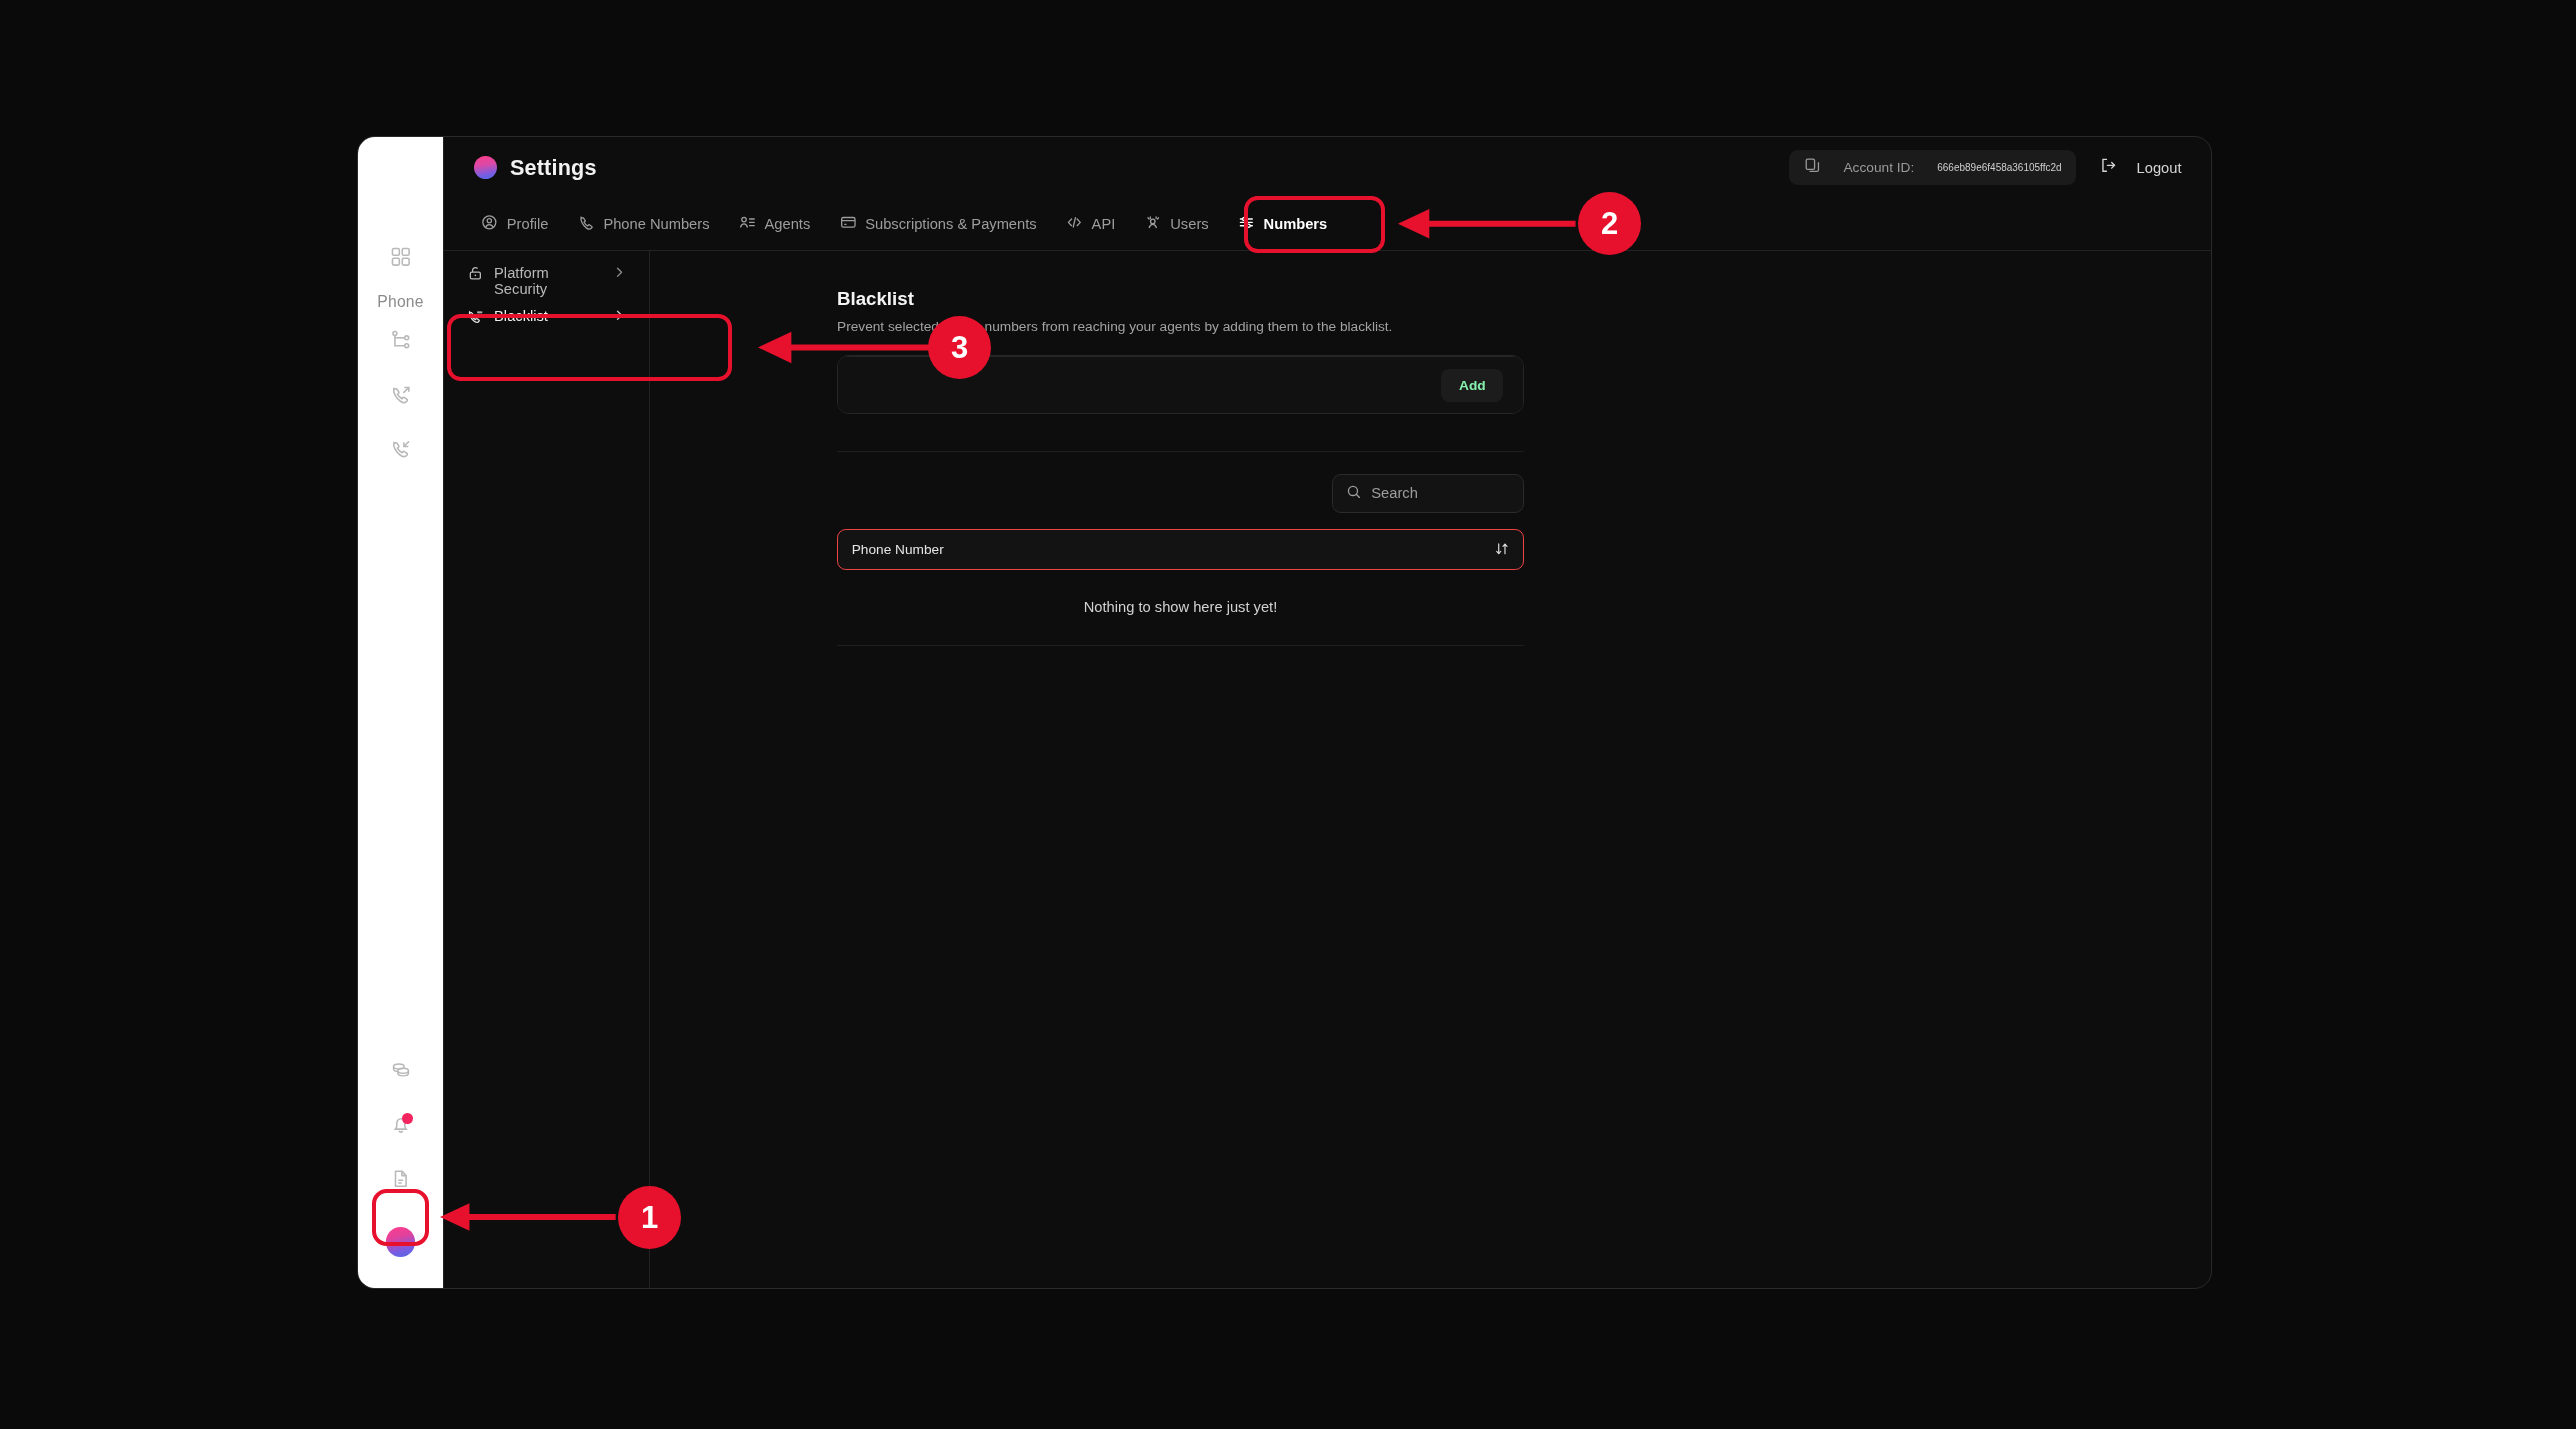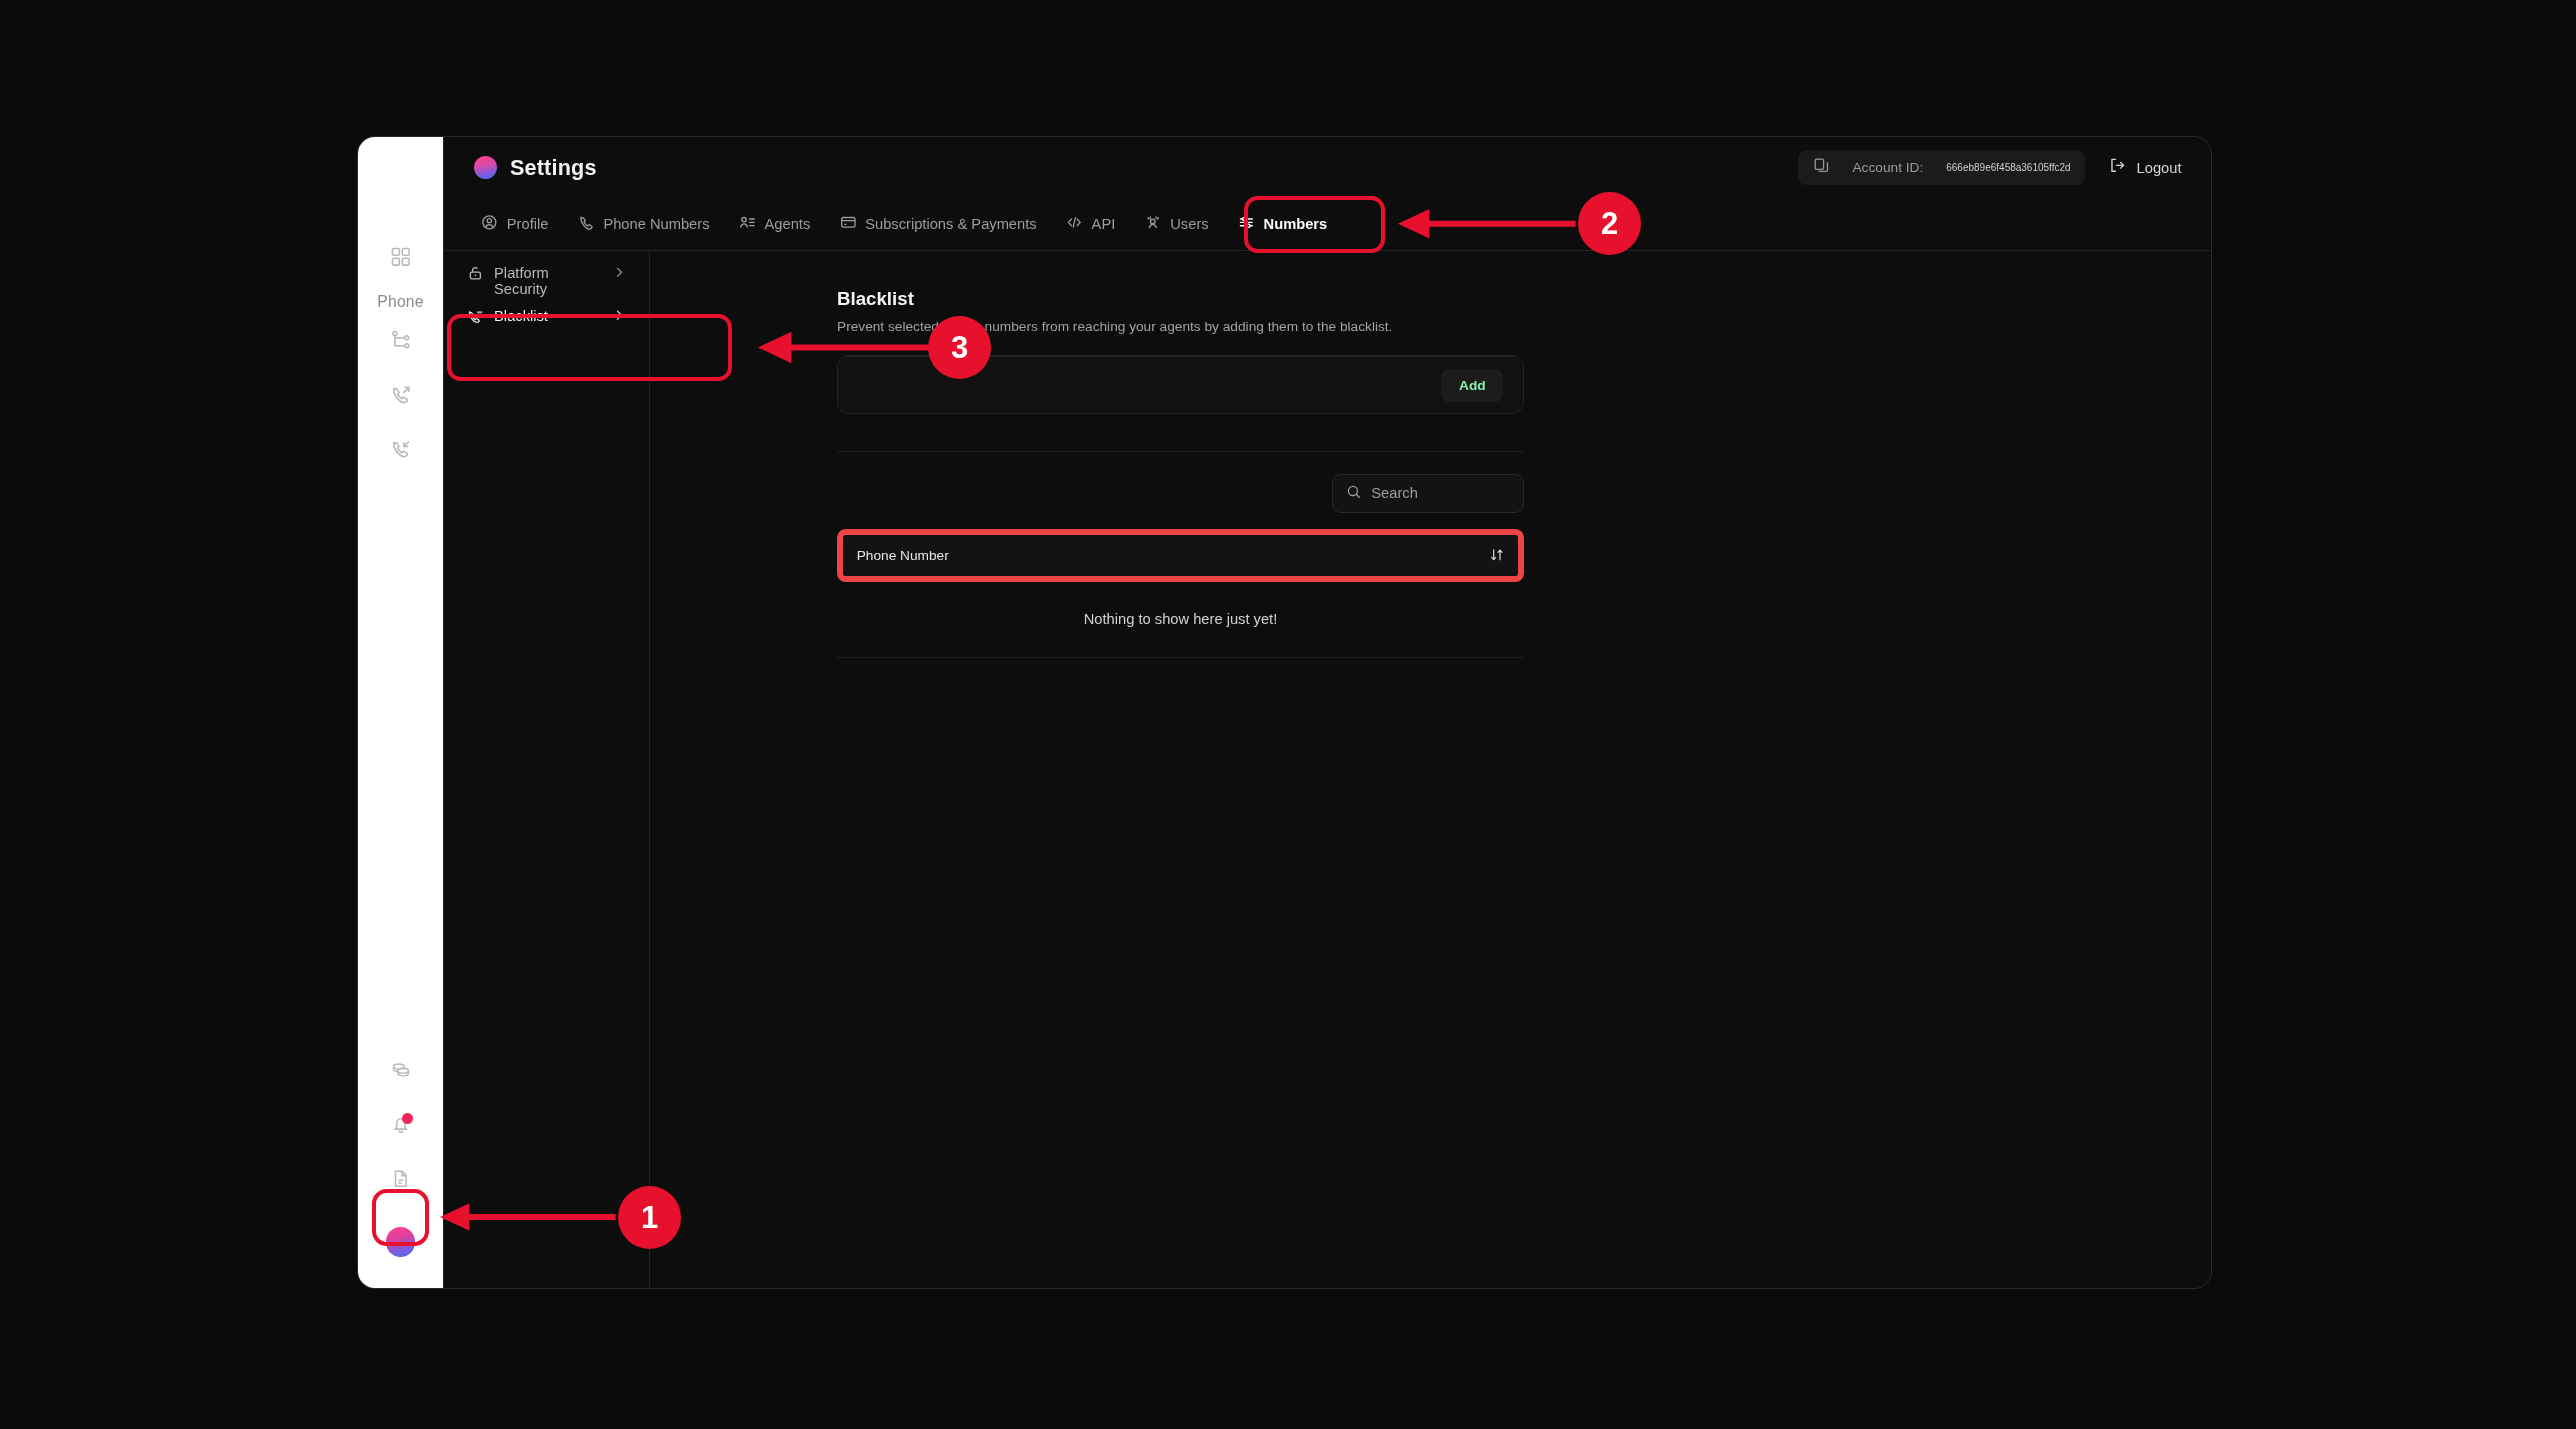--- a/index.html
+++ b/index.html
@@ -73,21 +73,21 @@
   }
   #settings-title { font-size: 21.6px; font-weight: 700; color: #f2f2f2; letter-spacing: 0.2px; }
   #header-right { margin-left: auto; display: flex; align-items: center; gap: 15.7px; }
   #account-id-pill {
     display:flex; align-items:center; gap: 23px;
     background: #1b1b1b; border-radius: 8.8px;
     padding: 7.9px 14.7px; height: 35px;
   }
   #account-id-label { font-size: 13.7px; color: #9a9a9a; }
   #account-id-value { font-size: 10px; color: #cfcfcf; }
-  #logout-btn { display:flex; align-items:center; gap: 11px; padding: 5.9px 7.9px; }
+  #logout-btn { display:flex; align-items:center; gap: 20px; padding: 5.9px 7.9px; }
   #logout-label { font-size: 14.7px; color: #d5d5d5; }
 
   
   #settings-tabs {
     height: 53px; flex: 0 0 53px;
     display: flex; align-items: center; gap: 5.9px;
     padding: 0 25.5px;
     border-bottom: 1px solid #232323;
     position: relative;
   }
@@ -170,23 +170,23 @@
     background: #131313;
     border: 1px solid #2b2b2b;
     border-radius: 8.8px;
     display: flex; align-items: center; gap: 9.8px;
     padding: 0 12.8px;
   }
   #search-placeholder { font-size: 14.7px; color: #9e9e9e; }
 
   #table-wrap { margin-top: 15.7px; }
   #table-head {
-    height: 53px;
+    height: 41px;
     background: #131313;
-    border: 6px solid #ef4444;
+    border: 1px solid #ef4444;
     border-radius: 8.8px;
     display: flex; align-items: center;
     padding: 0 13.7px;
   }
   #col-phone-number { font-size: 13.7px; color: #e6e6e6; }
   #sort-icon { margin-left: auto; color: #d8d8d8; display:flex; }
   #empty-state {
     text-align: center; font-size: 14.7px; color: #d2d2d2;
     padding: 29.5px 0 0 0;
   }

